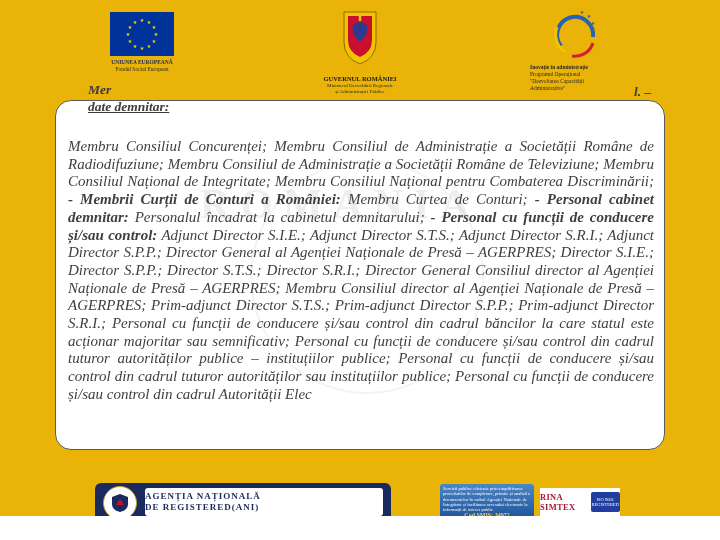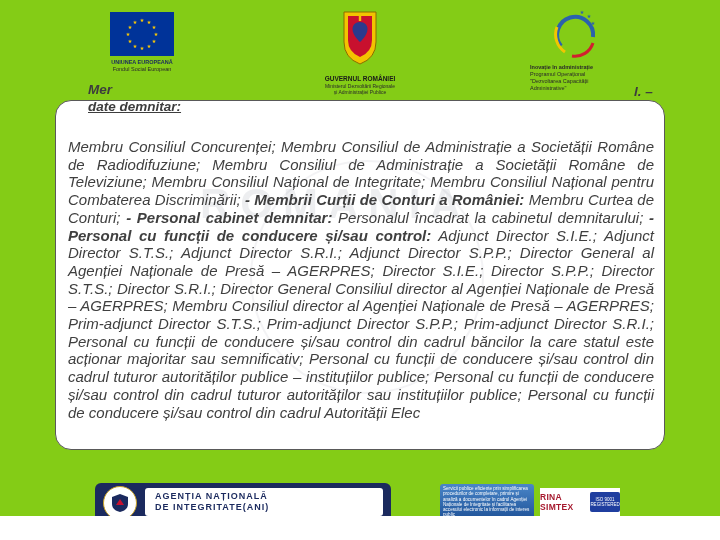--- a/index.html
+++ b/index.html
@@ -1,17 +1,17 @@
 <!DOCTYPE html>
 <html><head>
 <meta charset="utf-8">
 <style>
   html,body{margin:0;padding:0;background:#fff;}
-  .slide{position:relative;width:720px;height:516px;background:#84cc16;overflow:hidden;
-         font-family:Liberation Sans, sans-serif;color:#3d3d3d;}
+  .slide{position:relative;width:720px;height:516px;background:#eab308;overflow:hidden;
+         font-family:Liberation Serif, serif;color:#3d3d3d;}
 
   
   .logo-block{position:absolute;text-align:center;}
   .eu-wrap{left:100px;top:12px;width:84px;}
   .eu-flag{display:block;margin:0 auto;}
   .logo-caption{font-size:5.5px;line-height:7px;color:#2a2a2a;margin-top:3px;}
   .logo-caption .cap-bold{font-weight:bold;color:#1b2a5e;}
   .gov-wrap{left:285px;top:10px;width:150px;}
   .gov-caption{font-size:5px;line-height:6.5px;color:#2a2a2a;margin-top:4px;}
   .gov-caption .cap-title{font-weight:bold;font-size:6.5px;color:#1a1a1a;}
@@ -35,21 +35,21 @@
   .body-text{position:absolute;left:68px;top:138px;width:586px;z-index:3;
              font-style:italic;font-size:15px;line-height:17.7px;text-align:justify;color:#3f3f3f;}
   .body-text .b{font-weight:bold;}
 
   
   .footer-left{position:absolute;left:95px;top:483px;width:296px;height:38px;
                background:#1b2a5e;border-radius:6px;z-index:6;}
   .ani-circle{position:absolute;left:8px;top:3px;width:32px;height:32px;background:#fff;
               border-radius:50%;border:1px solid #c9a227;display:flex;align-items:center;justify-content:center;}
   .ani-box{position:absolute;left:50px;top:5px;width:238px;height:28px;background:#fff;border-radius:3px;
-           display:flex;flex-direction:column;justify-content:center;padding-left:10px;box-sizing:border-box;}
+           display:flex;flex-direction:column;justify-content:center;padding-left:0;box-sizing:border-box;}
   .ani-line{color:#1b2a5e;font-weight:bold;font-size:9px;line-height:11px;letter-spacing:1px;}
 
   .footer-mid{position:absolute;left:440px;top:484px;width:94px;height:37px;z-index:6;
               background:linear-gradient(#4a86c8,#1d5096);border-radius:3px;
               color:#fff;font-size:4.6px;line-height:5.3px;padding:2px 3px;box-sizing:border-box;text-align:left;}
   .smis{color:#ffd24a;font-weight:bold;font-size:6px;text-align:center;margin-top:1px;}
 
   .footer-right{position:absolute;left:540px;top:488px;width:80px;height:28px;z-index:6;
                 background:#fff;display:flex;align-items:center;gap:3px;}
   .rina-text{color:#a6192e;font-weight:bold;font-size:8.5px;letter-spacing:0.3px;}
@@ -129,21 +129,21 @@
 
   <div class="footer-left">
     <div class="ani-circle">
       <svg width="24" height="24" viewBox="0 0 24 24">
         <path d="M12,3 l8,3 v7 q0,6 -8,8 q-8,-2 -8,-8 v-7 Z" fill="#1b2a5e"></path>
         <path d="M12,8 l4,6 h-8 Z" fill="#c8102e"></path>
       </svg>
     </div>
     <div class="ani-box">
       <div class="ani-line">AGENȚIA NAȚIONALĂ</div>
-      <div class="ani-line">DE INTEGRITATE(ANI)</div>
+      <div class="ani-line">DE REGISTERED(ANI)</div>
     </div>
   </div>
 
   <div class="footer-mid">
     <div>Servicii publice eficiente prin simplificarea procedurilor de completare, primire și analiză a documentelor în cadrul Agenției Naționale de Integritate și facilitarea accesului electronic la informații de interes public</div>
     <div class="smis">Cod SMIS: 34972</div>
   </div>
 
   <div class="footer-right">
     <span class="rina-text">RINA SIMTEX</span>

